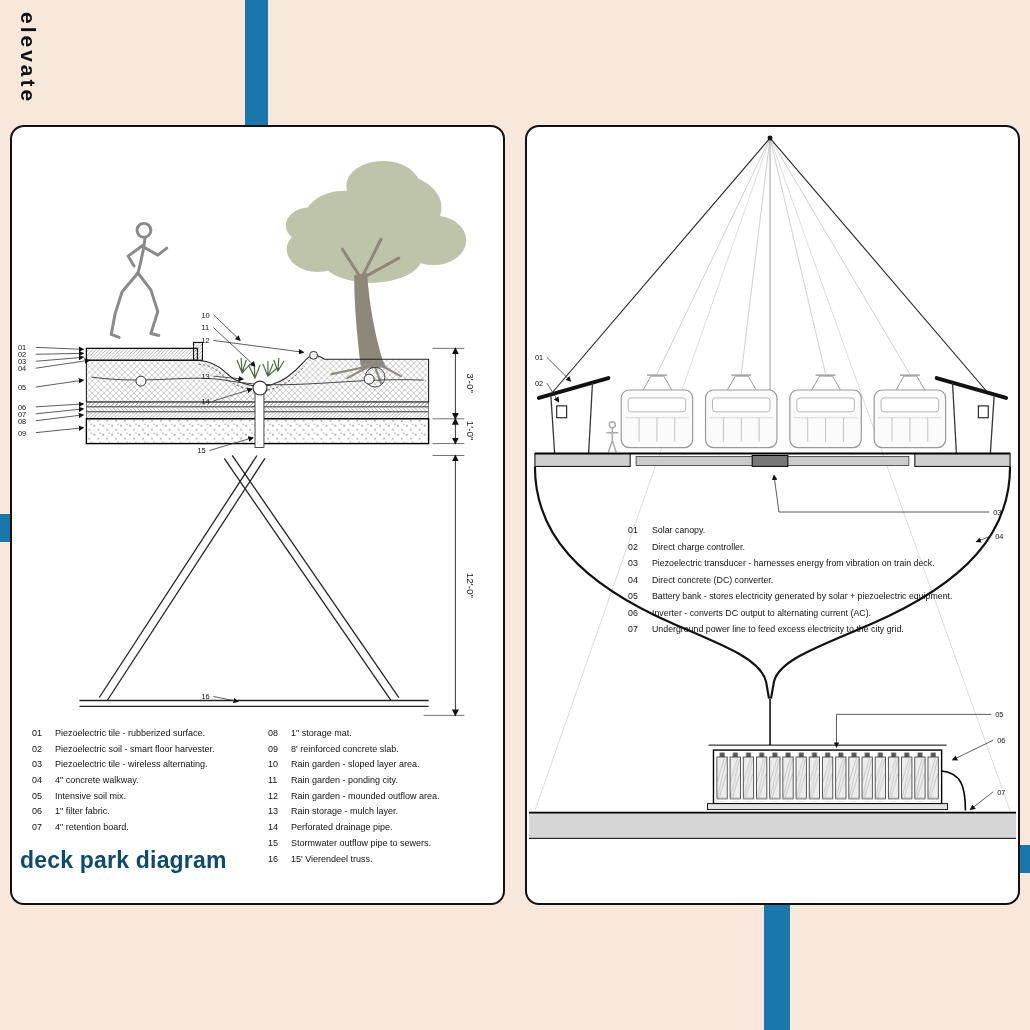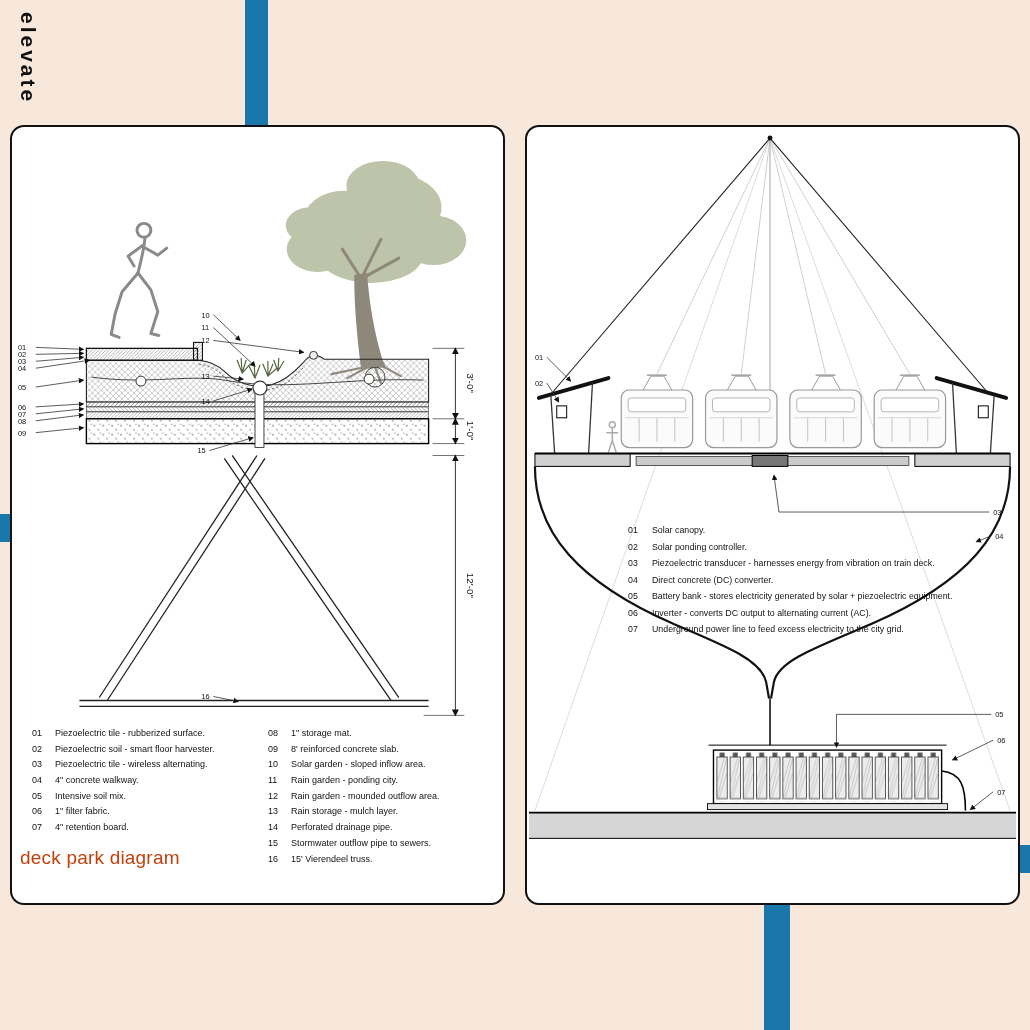--- a/index.html
+++ b/index.html
@@ -21,21 +21,21 @@
   .legend-num { flex:none; }
   .legend-text { white-space:nowrap; }
   .l1, .l2 { font-size:9px; }
   .l1 .legend-row, .l2 .legend-row { height:15.7px; }
   .l1 .legend-num, .l2 .legend-num { width:23px; }
   .l1 { left:20px; top:601px; }
   .l2 { left:256px; top:601px; }
   .legend-right { left:101px; top:398px; font-size:8.8px; }
   .legend-right .legend-row { height:16.5px; }
   .legend-right .legend-num { width:24px; }
-  .panel-title { position:absolute; left:8px; top:720px; font-size:19px; font-weight:normal; color:#c2410c; letter-spacing:0.2px; }
+  .panel-title { position:absolute; left:8px; top:720px; font-size:23px; font-weight:bold; color:#0c4a6e; letter-spacing:0.2px; }
   .foliage { fill:var(--foliage-green,#bdc4a9); }
   .trunk { fill:var(--trunk-brown,#8e887b); }
   .ground-band { fill:var(--ground-gray,#d6d6d6); }
   svg text { font-family:"Liberation Sans", sans-serif; }
 </style>
 </head>
 <body>
 
 <div class="stage">
 
@@ -240,21 +240,21 @@
           <span class="legend-text">1" storage mat.</span>
         </div>
 
         <div class="legend-row">
           <span class="legend-num">09</span>
           <span class="legend-text">8' reinforced concrete slab.</span>
         </div>
 
         <div class="legend-row">
           <span class="legend-num">10</span>
-          <span class="legend-text">Solar garden - sloped inflow area.</span>
+          <span class="legend-text">Rain garden - sloped layer area.</span>
         </div>
 
         <div class="legend-row">
           <span class="legend-num">11</span>
           <span class="legend-text">Rain garden - ponding city.</span>
         </div>
 
         <div class="legend-row">
           <span class="legend-num">12</span>
           <span class="legend-text">Rain garden - mounded outflow area.</span>
@@ -426,21 +426,21 @@
 
     <div class="legend legend-right">
 
         <div class="legend-row">
           <span class="legend-num">01</span>
           <span class="legend-text">Solar canopy.</span>
         </div>
 
         <div class="legend-row">
           <span class="legend-num">02</span>
-          <span class="legend-text">Solar ponding controller.</span>
+          <span class="legend-text">Direct charge controller.</span>
         </div>
 
         <div class="legend-row">
           <span class="legend-num">03</span>
           <span class="legend-text">Piezoelectric transducer - harnesses energy from vibration on train deck.</span>
         </div>
 
         <div class="legend-row">
           <span class="legend-num">04</span>
           <span class="legend-text">Direct concrete (DC) converter.</span>

